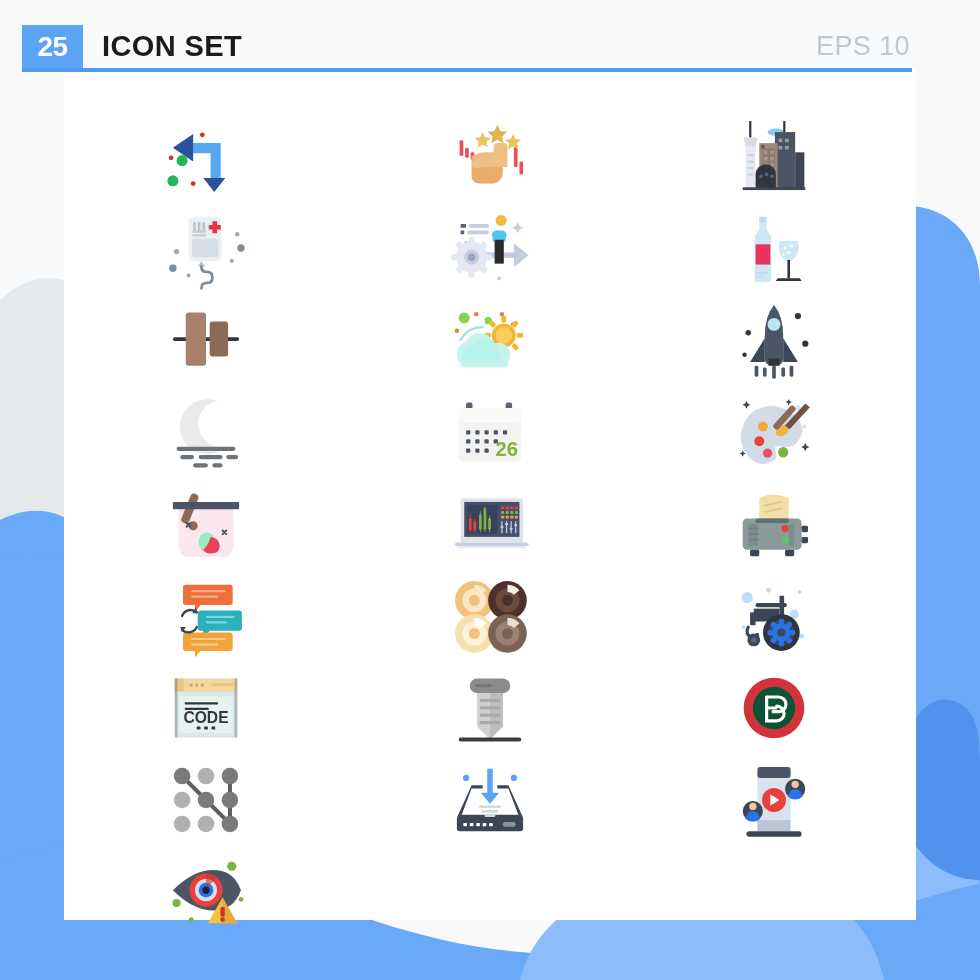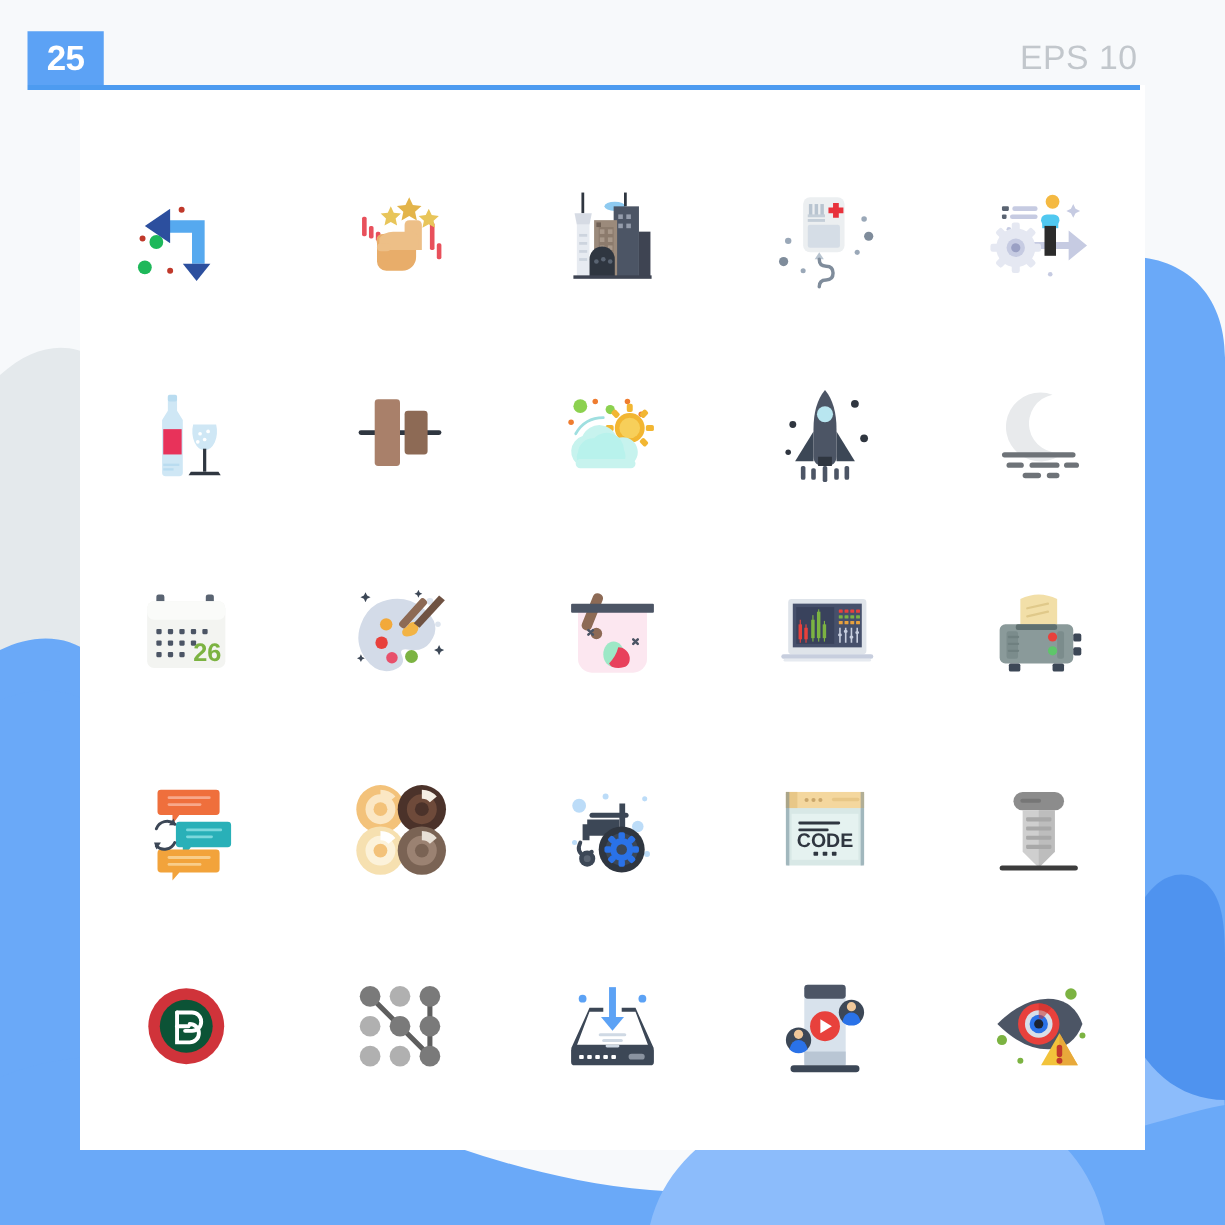--- a/index.html
+++ b/index.html
@@ -88,21 +88,21 @@
   }
   
   .grid {
     position: absolute;
     left: 64px;
     top: 110px;
     width: 852px;
     height: 790px;
     z-index: 35;
     display: grid;
-    grid-template-columns: repeat(5, 1fr);
+    grid-template-columns: repeat(3, 1fr);
     grid-template-rows: repeat(5, 1fr);
   }
   .cell {
     display: flex;
     align-items: center;
     justify-content: center;
   }
   .cell svg {
     display: block;
     width: 92px;
@@ -134,20 +134,21 @@
     <path d="M950,700 C980,706 980,740 980,776 L980,880 C940,880 906,850 898,800 C892,752 916,694 950,700 Z" fill="#4f93ef"></path>
     <path d="M0,862 C60,836 160,838 240,870 C330,906 420,944 520,952 C640,962 760,944 860,916
              C920,900 956,888 980,884 L980,980 L0,980 Z" fill="#6aa9f8"></path>
     <path d="M600,890 C660,856 740,852 800,880 C850,904 876,940 884,980 L520,980 C530,940 556,914 600,890 Z" fill="#8cbcfb"></path>
   </svg>
 
   <div class="card"></div>
 
   <div class="header">
     <div class="count-badge">25</div>
+    <div class="title-text">ICON SET</div>
     <div class="eps-text">EPS 10</div>
   </div>
   <div class="header-rule"></div>
 
   <div class="grid">
 
     <div class="cell">
       <svg viewBox="0 0 100 100">
         <circle cx="24" cy="55" r="6" fill="#1eb85a"></circle>
         <circle cx="14" cy="77" r="6" fill="#1eb85a"></circle>

